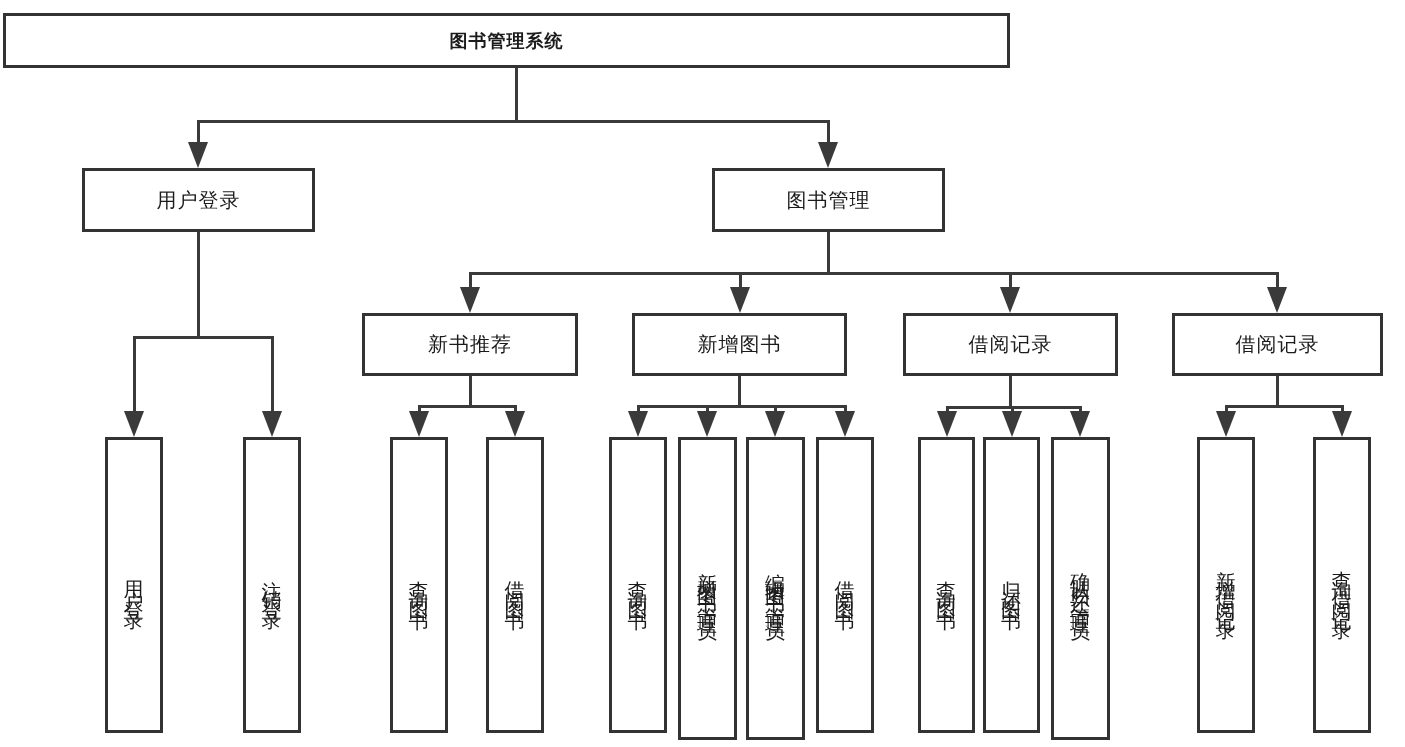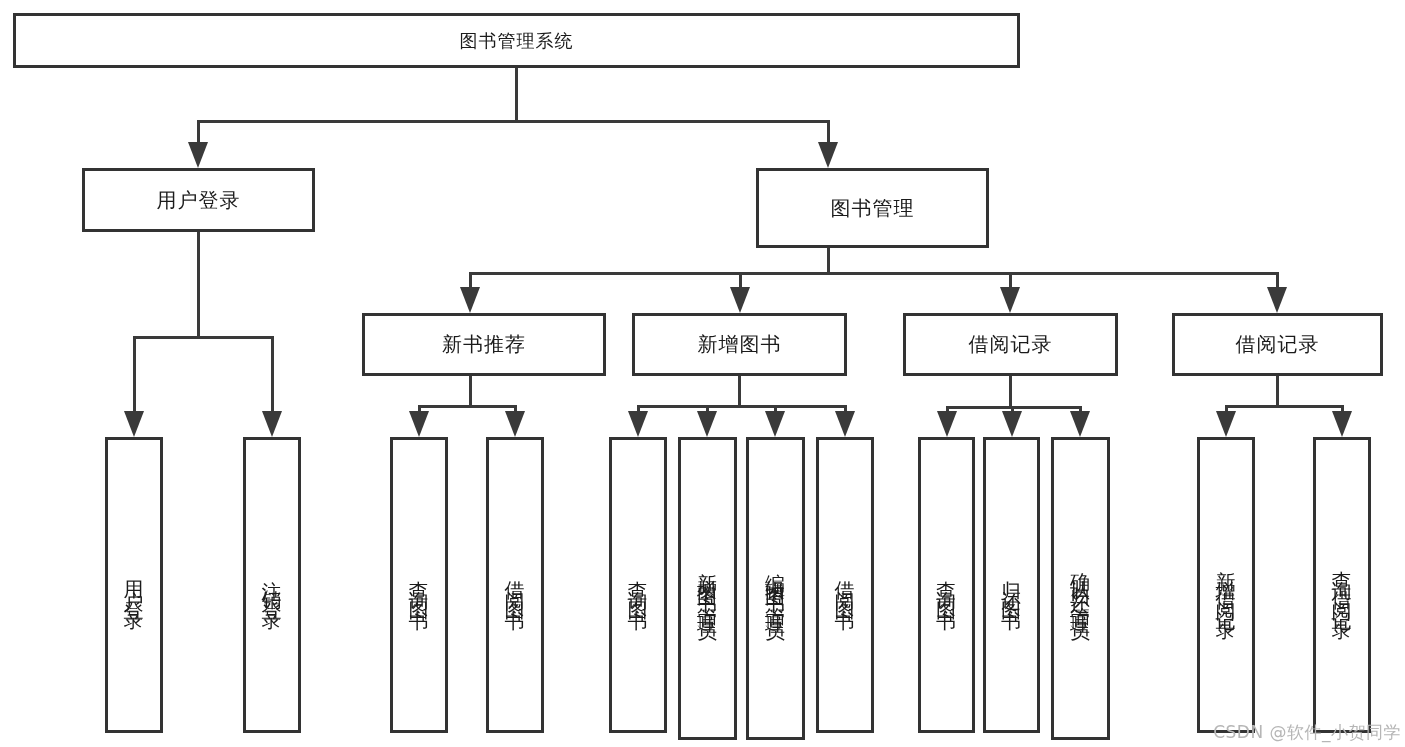--- a/index.html
+++ b/index.html
@@ -86,32 +86,32 @@
   <div class="arrow" style="left:1002px;top:411px;"></div>
   <div class="arrow" style="left:1070px;top:411px;"></div>
 
   <div class="line" style="left:1276px;top:376px;width:3px;height:29px;"></div>
   <div class="line" style="left:1225px;top:405px;width:119px;height:3px;"></div>
   <div class="line" style="left:1225px;top:405px;width:3px;height:10px;"></div>
   <div class="line" style="left:1341px;top:405px;width:3px;height:10px;"></div>
   <div class="arrow" style="left:1216px;top:411px;"></div>
   <div class="arrow" style="left:1332px;top:411px;"></div>
 
-  <div class="box" style="left:13px;top:13px;width:1007px;height:55px;">
+  <div class="box" style="left:3px;top:13px;width:1007px;height:55px;font-weight:bold;">
     <span class="hlabel root-label">图书管理系统</span>
   </div>
 
   <div class="box" style="left:82px;top:168px;width:233px;height:64px;">
     <span class="hlabel">用户登录</span>
   </div>
-  <div class="box" style="left:756px;top:168px;width:233px;height:80px;">
+  <div class="box" style="left:712px;top:168px;width:233px;height:64px;">
     <span class="hlabel">图书管理</span>
   </div>
 
-  <div class="box" style="left:362px;top:313px;width:244px;height:63px;">
+  <div class="box" style="left:362px;top:313px;width:216px;height:63px;">
     <span class="hlabel">新书推荐</span>
   </div>
   <div class="box" style="left:632px;top:313px;width:215px;height:63px;">
     <span class="hlabel">新增图书</span>
   </div>
   <div class="box" style="left:903px;top:313px;width:215px;height:63px;">
     <span class="hlabel">借阅记录</span>
   </div>
   <div class="box" style="left:1172px;top:313px;width:211px;height:63px;">
     <span class="hlabel">借阅记录</span>
@@ -154,15 +154,14 @@
     <span class="vlabel tight">确认归还（管理员）</span>
   </div>
 
   <div class="box" style="left:1197px;top:437px;width:58px;height:296px;">
     <span class="vlabel">新增借阅记录</span>
   </div>
   <div class="box" style="left:1313px;top:437px;width:58px;height:296px;">
     <span class="vlabel">查询借阅记录</span>
   </div>
 
-  <div class="watermark">CSDN @软件_小贺同学</div>
 
 </div>
 
 </body></html>

